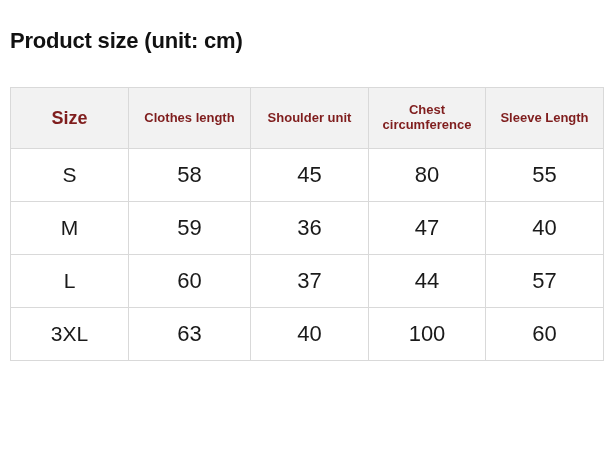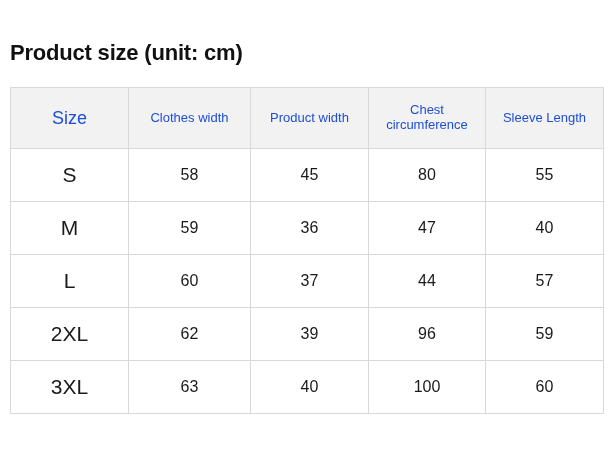--- a/index.html
+++ b/index.html
@@ -16,21 +16,21 @@
   }
   .page {
     position: relative;
     width: 613px;
     height: 461px;
     box-sizing: border-box;
   }
   .title {
     position: absolute;
     left: 10px;
-    top: 40px;
+    top: 28px;
     font-size: 22px;
     font-weight: bold;
     letter-spacing: -0.2px;
     color: #111111;
     white-space: nowrap;
   }
   .table-wrap {
     position: absolute;
     left: 10px;
     top: 87px;
@@ -45,37 +45,37 @@
   table.size-table th {
     border: 1px solid #d9d9d9;
     padding: 0;
     text-align: center;
     vertical-align: middle;
   }
   
   thead th {
     background: #f2f2f2;
     height: 60px;
-    font-weight: normal;
-    color: #1d4ed8;
+    font-weight: bold;
+    color: #7f1d1d;
     margin-left: 24px;
   }
   th.col-size {
     font-size: 18px;
   }
   th.col-head {
     font-size: 13px;
     line-height: 1.15;
     padding: 0 6px;
   }
   
   tbody td {
     height: 52px;
     background: #ffffff;
-    font-size: 16px;
+    font-size: 22px;
     font-weight: normal;
     color: #1a1a1a;
   }
   tbody td.size-cell {
     font-size: 21px;
   }
   
   col.c0 { width: 118px; }
   col.c1 { width: 122px; }
   col.c2 { width: 118px; }
@@ -94,22 +94,22 @@
       <colgroup>
         <col class="c0">
         <col class="c1">
         <col class="c2">
         <col class="c3">
         <col class="c4">
       </colgroup>
       <thead>
         <tr>
           <th class="col-size">Size</th>
-          <th class="col-head">Clothes width</th>
-          <th class="col-head">Product width</th>
+          <th class="col-head">Clothes length</th>
+          <th class="col-head">Shoulder unit</th>
           <th class="col-head">Chest circumference</th>
           <th class="col-head">Sleeve Length</th>
         </tr>
       </thead>
       <tbody>
         <tr>
           <td class="size-cell">S</td>
           <td>58</td>
           <td>45</td>
           <td>80</td>
@@ -123,27 +123,20 @@
           <td>40</td>
         </tr>
         <tr>
           <td class="size-cell">L</td>
           <td>60</td>
           <td>37</td>
           <td>44</td>
           <td>57</td>
         </tr>
         <tr>
-          <td class="size-cell">2XL</td>
-          <td>62</td>
-          <td>39</td>
-          <td>96</td>
-          <td>59</td>
-        </tr>
-        <tr>
           <td class="size-cell">3XL</td>
           <td>63</td>
           <td>40</td>
           <td>100</td>
           <td>60</td>
         </tr>
       </tbody>
     </table>
   </div>
 

